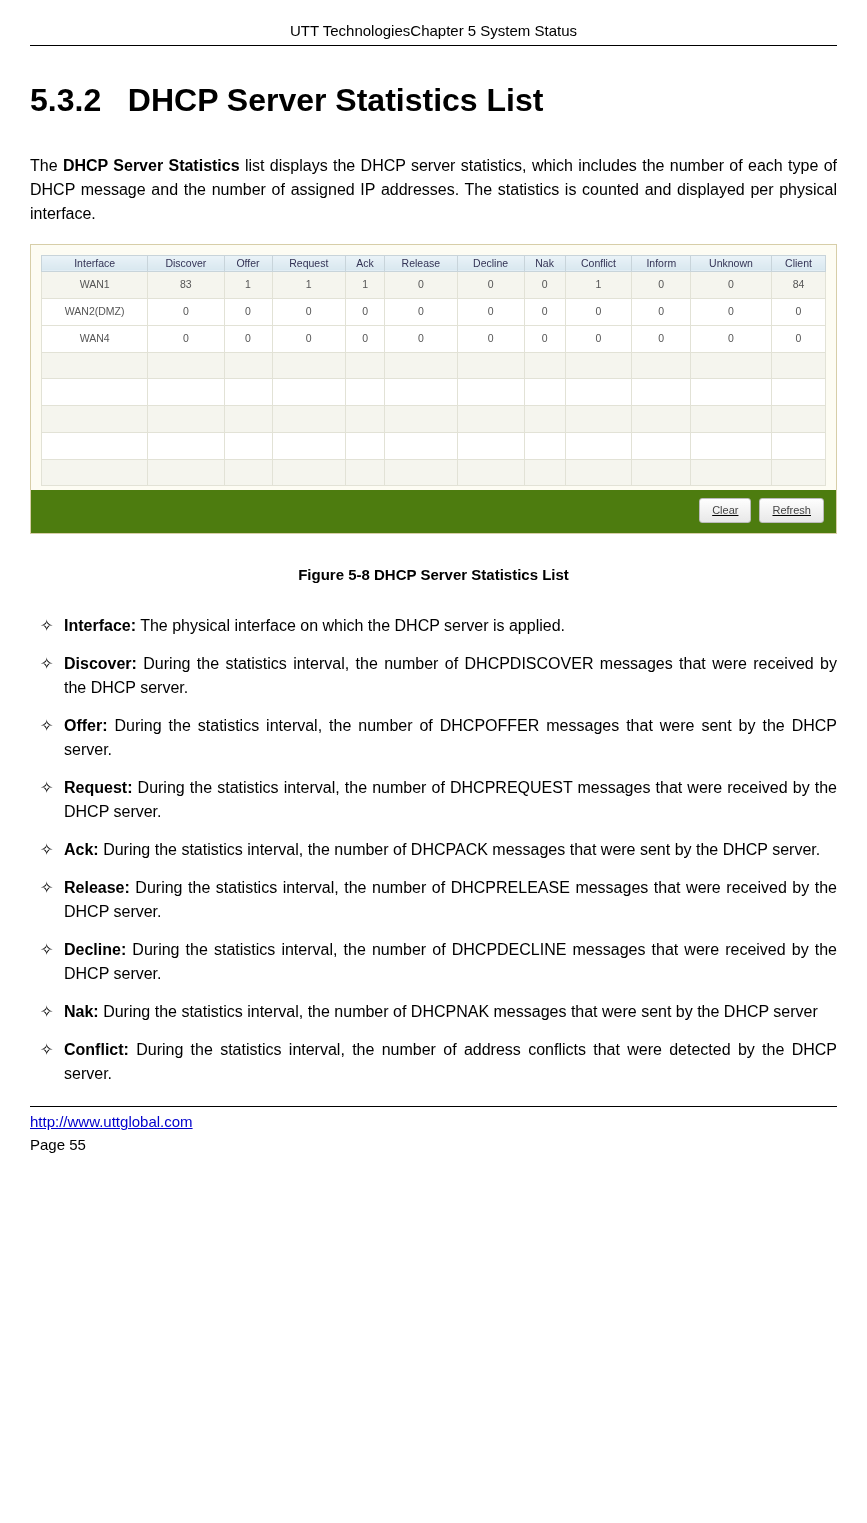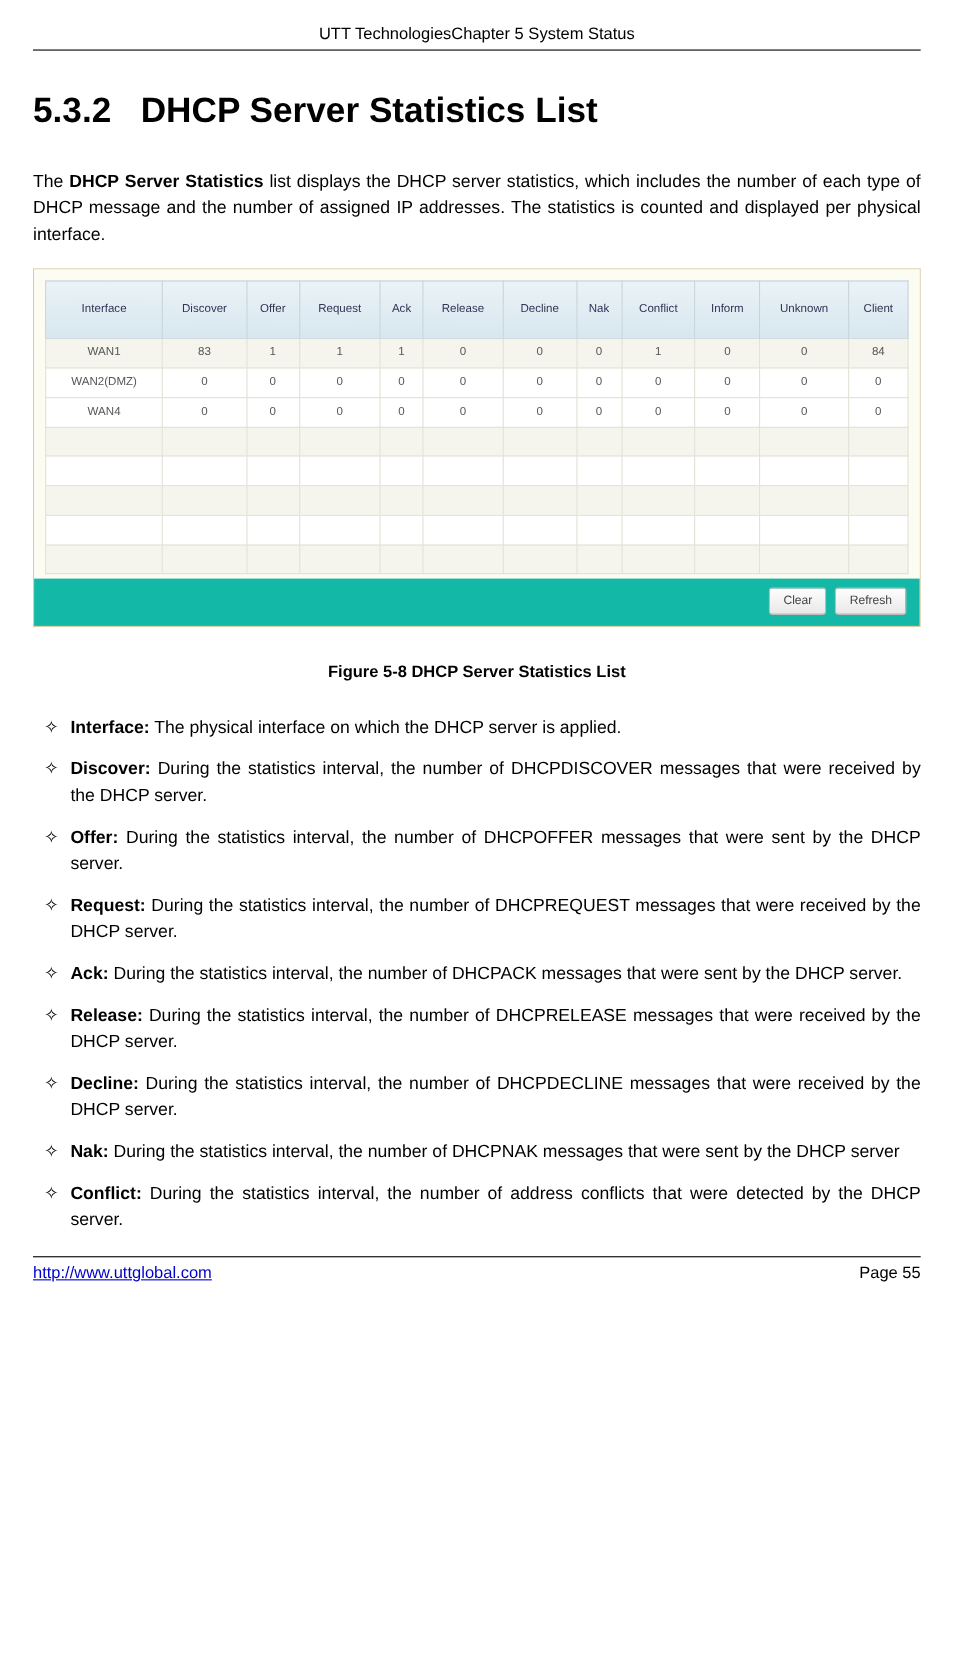--- a/index.html
+++ b/index.html
@@ -56,37 +56,38 @@
   table.data {
     width: 100%;
     border-collapse: collapse;
     font-size: 10.5px;
     color: #555;
   }
   table.data th {
     background: linear-gradient(#eaf3f8,#d8e7ef);
     color: #335;
     font-weight: normal;
-    padding: 18px 3px;
+    padding: 0 3px;
     border: 1px solid #c8d4da;
   }
   table.data td {
     padding: 5px 3px;
     text-align: center;
     border: 1px solid #e2e2d6;
     background: #fff;
   }
   table.data tr.alt td { background: #f5f5ee; }
   table.data tr.empty td { height: 20px; }
   .btn-bar {
     display: flex;
     justify-content: flex-end;
     gap: 8px;
     padding: 8px 12px 10px;
-    background:#14b8a6;
+    background:#4d7c0f;
+    text-decoration:underline;
   }
   .btn {
     border: 1px solid #bbb;
     border-radius: 3px;
     background: linear-gradient(#fefefe,#e8e8e8);
     padding: 3px 12px;
     font-size: 11px;
     color: #444;
     cursor: pointer;
   }
@@ -113,20 +114,21 @@
     font-size: 16px;
   }
   .def-text { flex: 1; }
   .footer-bar {
     display: flex;
     justify-content: space-between;
     border-top: 1px solid #000;
     padding-top: 4px;
     font-size: 15px;
     margin-top: 20px;
+    flex-direction: column;
   }
   .footer-bar a { color: #0000cc; text-decoration: underline; }
 </style>
 </head>
 <body>
 
 <div class="header-bar">
   <span>UTT Technologies</span>
   <span>Chapter 5 System Status</span>
 </div>

